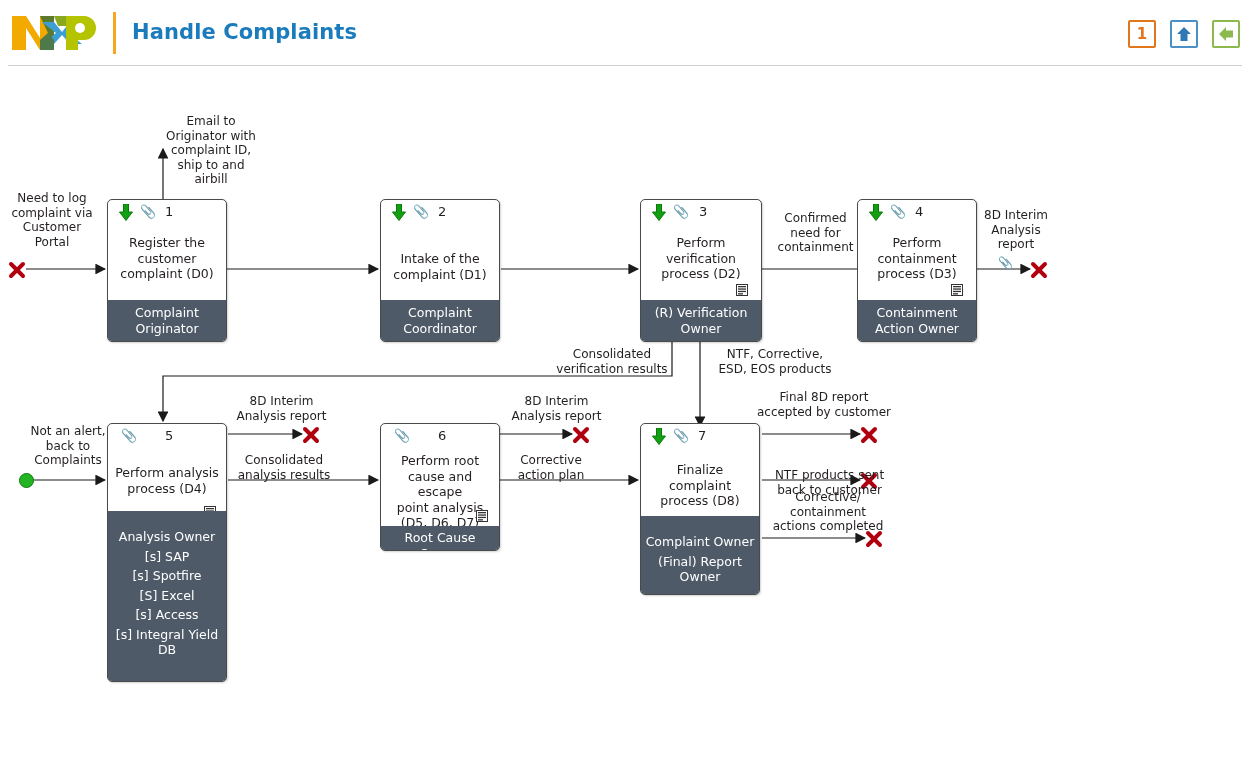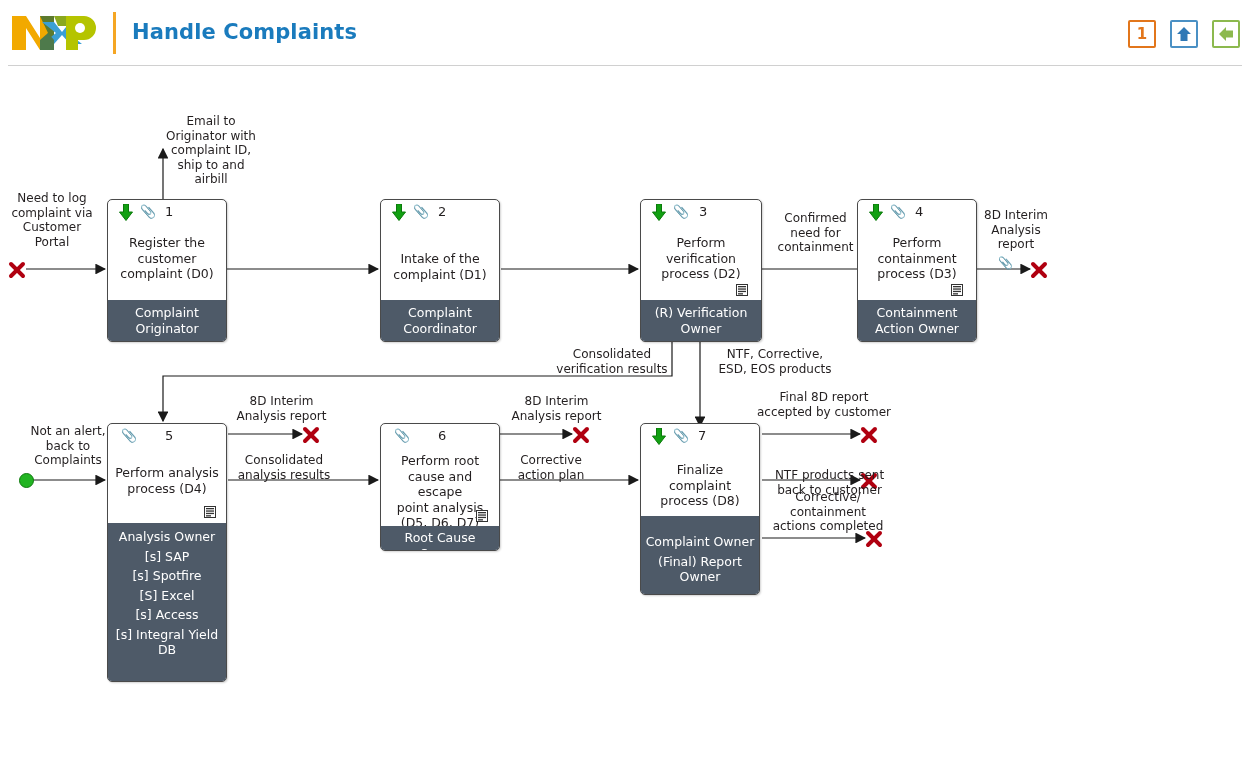--- a/index.html
+++ b/index.html
@@ -389,21 +389,21 @@
     </div>
     <div class="node-title" style="padding-top: 15px; white-space: pre-line;">Perform analysis
 process (D4)</div>
     <svg class="doc-icon" style="left:96px;top:82px;" viewBox="0 0 12 12">
       <rect x="0.5" y="0.5" width="11" height="11" fill="#fff" stroke="#333"></rect>
       <rect x="2" y="2" width="8" height="1.3" fill="#333"></rect>
         <rect x="2" y="4.4" width="8" height="1.3" fill="#333"></rect>
       <rect x="2" y="6.8" width="8" height="1.3" fill="#333"></rect>
         <rect x="2" y="9.2" width="5" height="1.3" fill="#333"></rect>
     </svg>
-    <div class="node-roles" style="height:154px;padding-top:4px;">
+    <div class="node-roles" style="height:154px;padding-top:16px;">
       <div class="role" style="white-space: pre-line;">Analysis Owner</div>
       <div class="role" style="white-space: pre-line;">[s] SAP</div>
       <div class="role" style="white-space: pre-line;">[s] Spotfire</div>
       <div class="role" style="white-space: pre-line;">[S] Excel</div>
       <div class="role" style="white-space: pre-line;">[s] Access</div>
       <div class="role" style="white-space: pre-line;">[s] Integral Yield
 DB</div>
     </div>
   </div>
 

